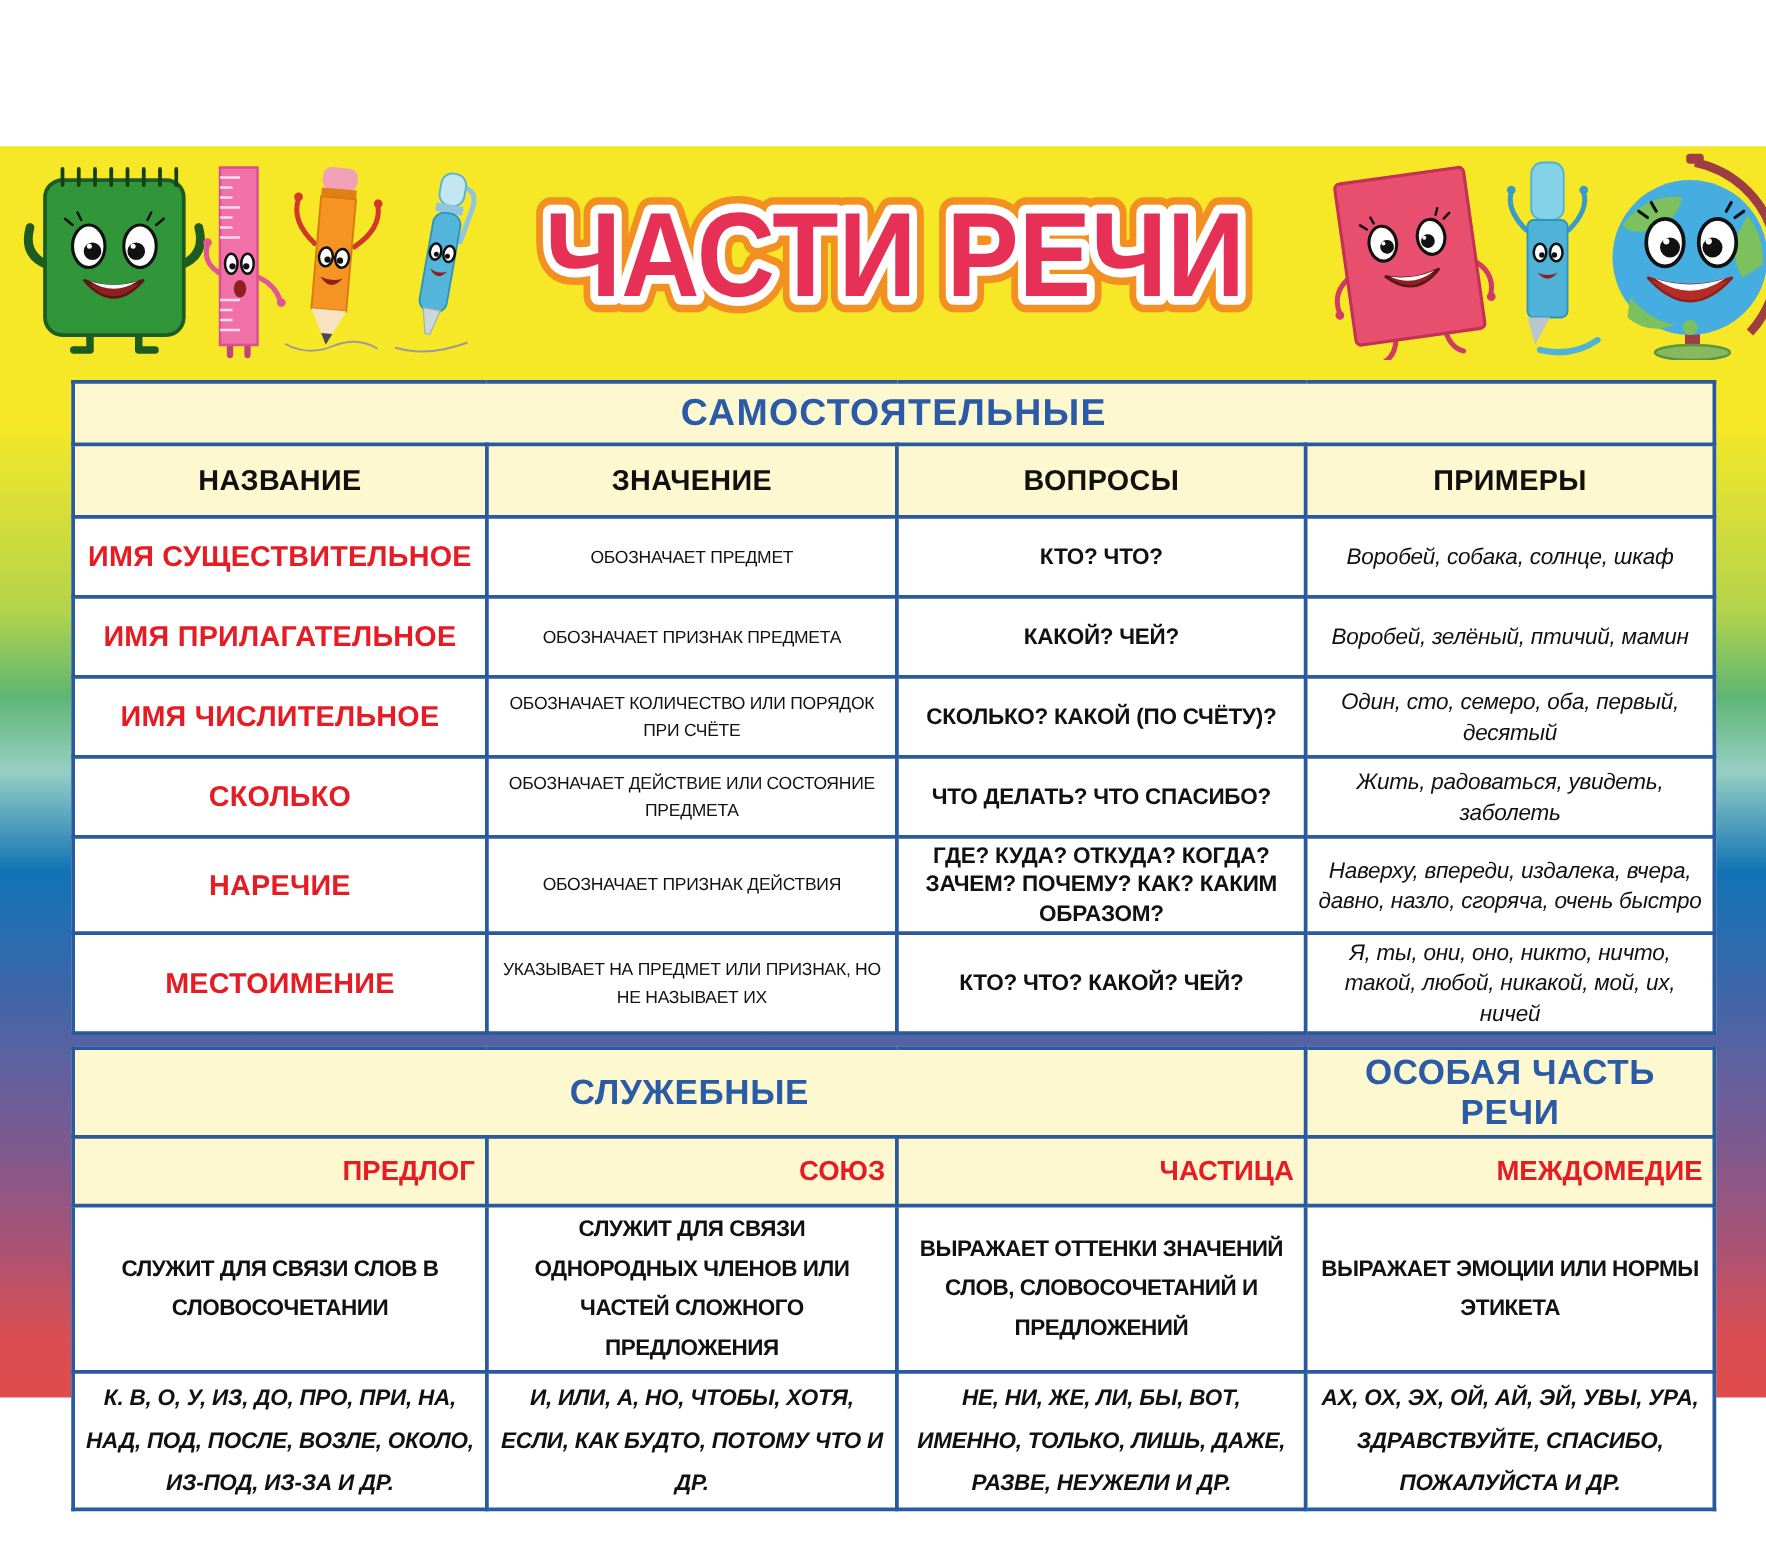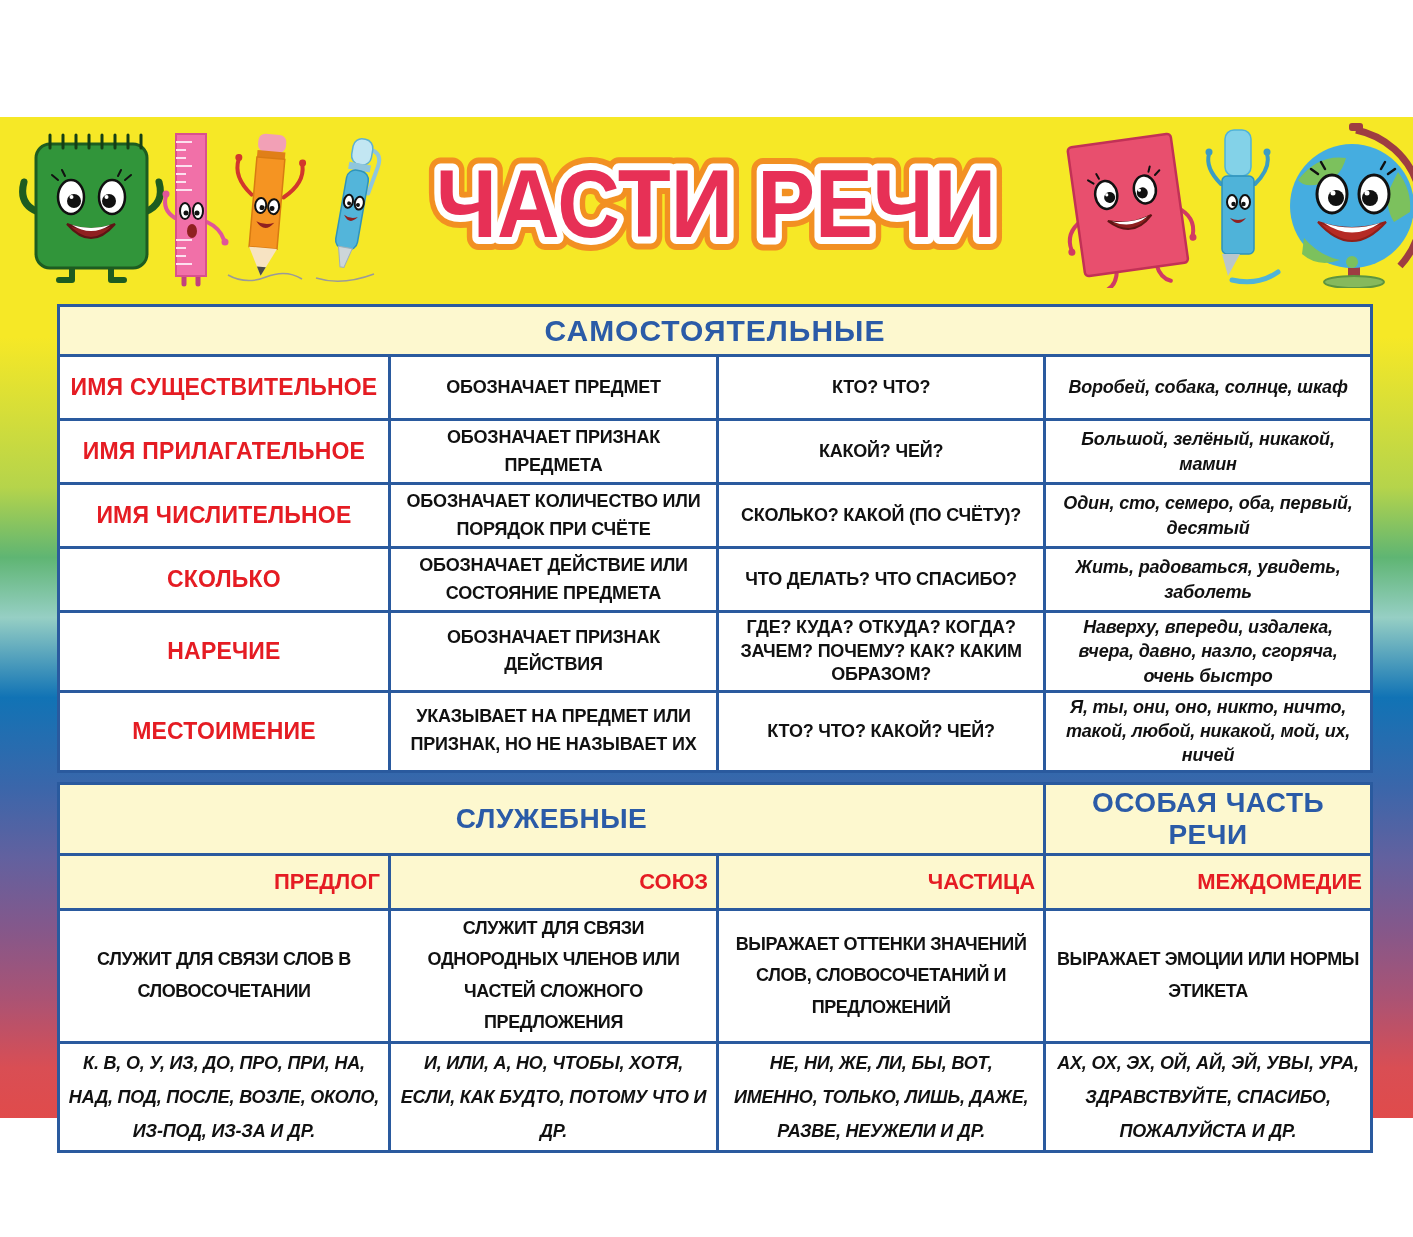--- a/index.html
+++ b/index.html
@@ -30,23 +30,23 @@
   .tables{padding:16px 40px;margin-left:17px;}
   table{width:100%;border-collapse:collapse;table-layout:fixed;background:#ffffff;}
   table,td,th{border:3px solid var(--border_blue,#2a5a9e);}
   td,th{text-align:center;vertical-align:middle;padding:2px 8px;box-sizing:border-box;color:var(--text_black,#111);}
   .section-head{background:var(--header_cream,#fdf8cf);color:var(--section_blue,#2b5ba7);
     font-weight:bold;font-size:30px;letter-spacing:1px;height:50px;}
   .t2 .section-head{font-size:28px;letter-spacing:0.5px;height:54px;}
   .col-head{background:var(--header_cream,#fdf8cf);font-weight:bold;font-size:23px;height:58px;letter-spacing:0.3px;}
   .name-cell{color:var(--name_red,#e51c23);font-weight:bold;font-size:23px;letter-spacing:0.2px;}
   .t1 .data-row td{height:64px;}
-  .meaning-cell{font-weight:bold;font-size:18px;line-height:1.55;letter-spacing:-0.2px;}
+  .meaning-cell{font-weight:normal;font-size:14px;line-height:1.55;letter-spacing:-0.2px;}
   .questions-cell{font-weight:bold;font-size:18px;line-height:1.3;letter-spacing:-0.2px;}
-  .examples-cell{font-weight:bold;font-style:italic;font-size:18px;line-height:1.35;letter-spacing:-0.2px;}
+  .examples-cell{font-weight:normal;font-style:italic;font-size:18px;line-height:1.35;letter-spacing:-0.2px;}
   .t2{margin-top:9px;}
   .t2 .name-row td{background:var(--header_cream,#fdf8cf);color:var(--name_red,#e51c23);
     font-weight:bold;font-size:22px;height:55px;text-align:right;}
   .t2 .meaning-row td{height:86px;font-weight:bold;font-size:18px;line-height:1.75;letter-spacing:-0.4px;}
   .t2 .examples-row td{height:100px;font-weight:bold;font-style:italic;font-size:18px;line-height:1.9;letter-spacing:-0.2px;}
 </style>
 </head>
 <body>
 
 <div class="stage">
@@ -208,31 +208,37 @@
         <colgroup>
             <col style="width:25.2%">
             <col style="width:25%">
             <col style="width:24.9%">
             <col style="width:24.9%">
           </colgroup>
         <tbody>
             <tr>
           <td class="section-head" colspan="4">САМОСТОЯТЕЛЬНЫЕ</td>
         </tr>
+        <tr>
+          <th class="col-head">НАЗВАНИЕ</th>
+          <th class="col-head">ЗНАЧЕНИЕ</th>
+          <th class="col-head">ВОПРОСЫ</th>
+          <th class="col-head">ПРИМЕРЫ</th>
+        </tr>
         <tr class="data-row">
           <td class="name-cell">ИМЯ СУЩЕСТВИТЕЛЬНОЕ</td>
           <td class="meaning-cell">ОБОЗНАЧАЕТ ПРЕДМЕТ</td>
           <td class="questions-cell">КТО? ЧТО?</td>
           <td class="examples-cell">Воробей, собака, солнце, шкаф</td>
         </tr>
         <tr class="data-row">
           <td class="name-cell">ИМЯ ПРИЛАГАТЕЛЬНОЕ</td>
           <td class="meaning-cell">ОБОЗНАЧАЕТ ПРИЗНАК ПРЕДМЕТА</td>
           <td class="questions-cell">КАКОЙ? ЧЕЙ?</td>
-          <td class="examples-cell">Большой, зелёный, никакой, мамин</td>
+          <td class="examples-cell">Воробей, зелёный, птичий, мамин</td>
         </tr>
         <tr class="data-row">
           <td class="name-cell">ИМЯ ЧИСЛИТЕЛЬНОЕ</td>
           <td class="meaning-cell">ОБОЗНАЧАЕТ КОЛИЧЕСТВО ИЛИ ПОРЯДОК ПРИ СЧЁТЕ</td>
           <td class="questions-cell">СКОЛЬКО? КАКОЙ (ПО СЧЁТУ)?</td>
           <td class="examples-cell">Один, сто, семеро, оба, первый, десятый</td>
         </tr>
         <tr class="data-row">
           <td class="name-cell">СКОЛЬКО</td>
           <td class="meaning-cell">ОБОЗНАЧАЕТ ДЕЙСТВИЕ ИЛИ СОСТОЯНИЕ ПРЕДМЕТА</td>

